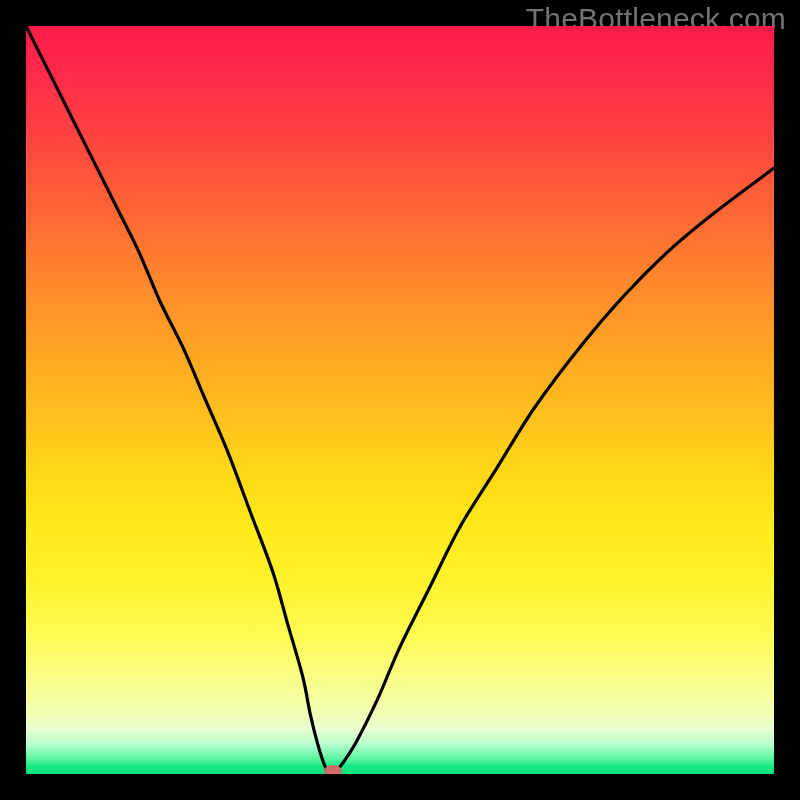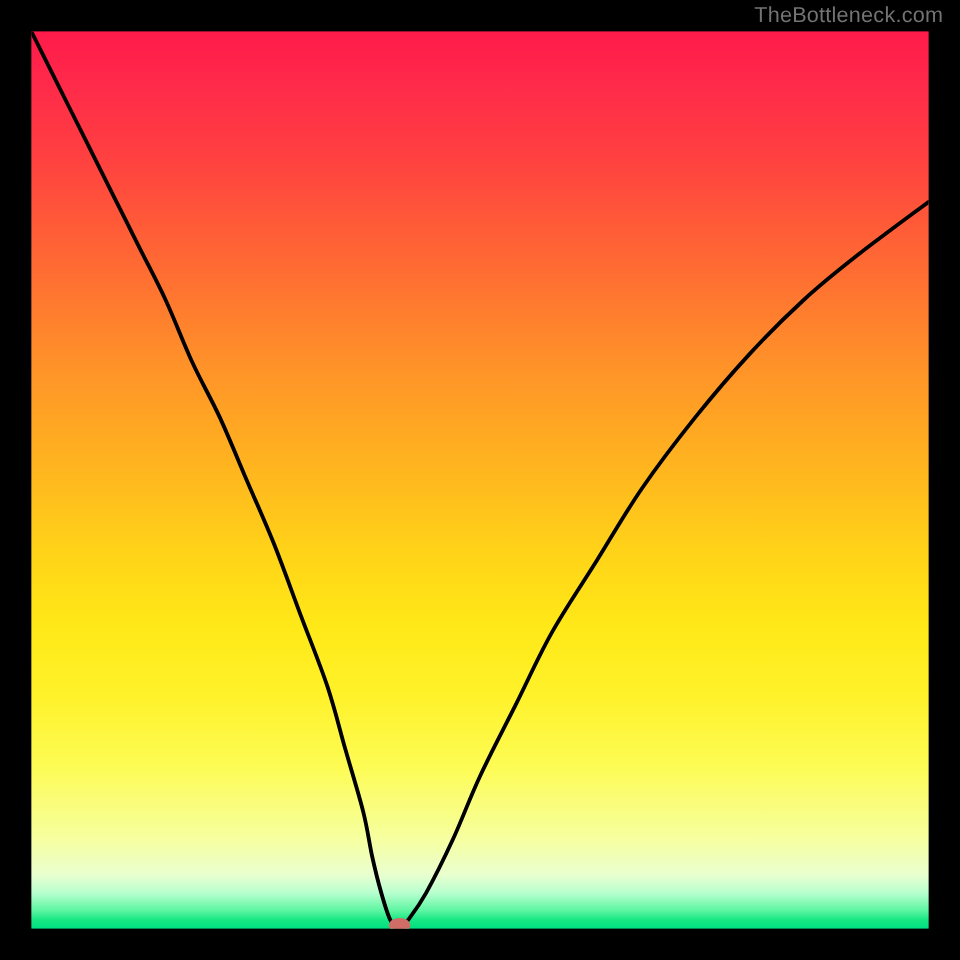--- a/index.html
+++ b/index.html
@@ -17,21 +17,21 @@
     top: 0;
     width: 800px;
     height: 800px;
     background: #000;
   }
   .watermark {
     position: absolute;
     top: 2px;
     right: 14px;
     color: #737373;
-    font-size: 18px;
+    font-size: 30px;
     font-weight: 500;
     letter-spacing: 0.2px;
     user-select: none;
   }
   .plot-area {
     position: absolute;
     left: 26px;
     top: 26px;
     width: 748px;
     height: 748px;

